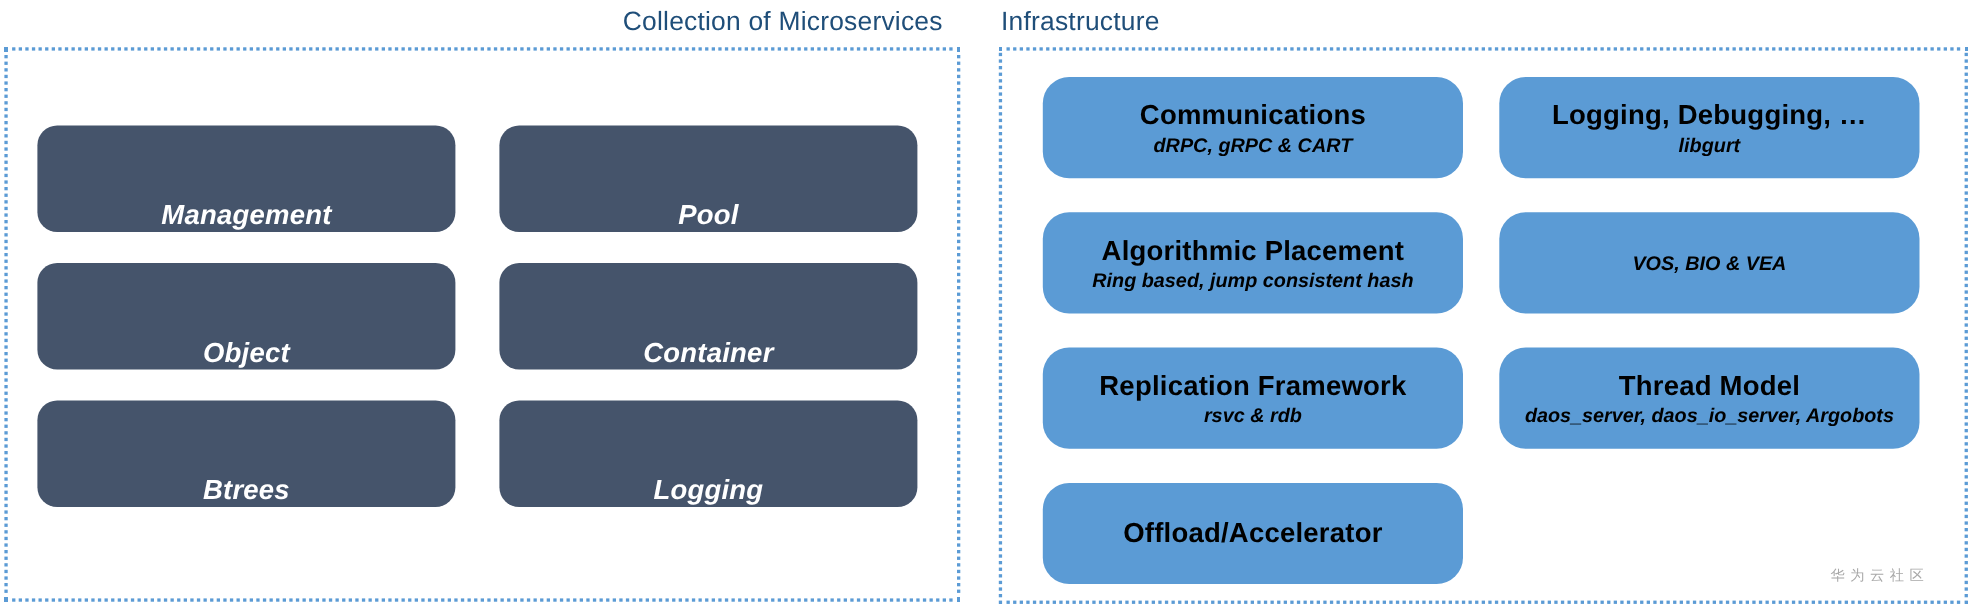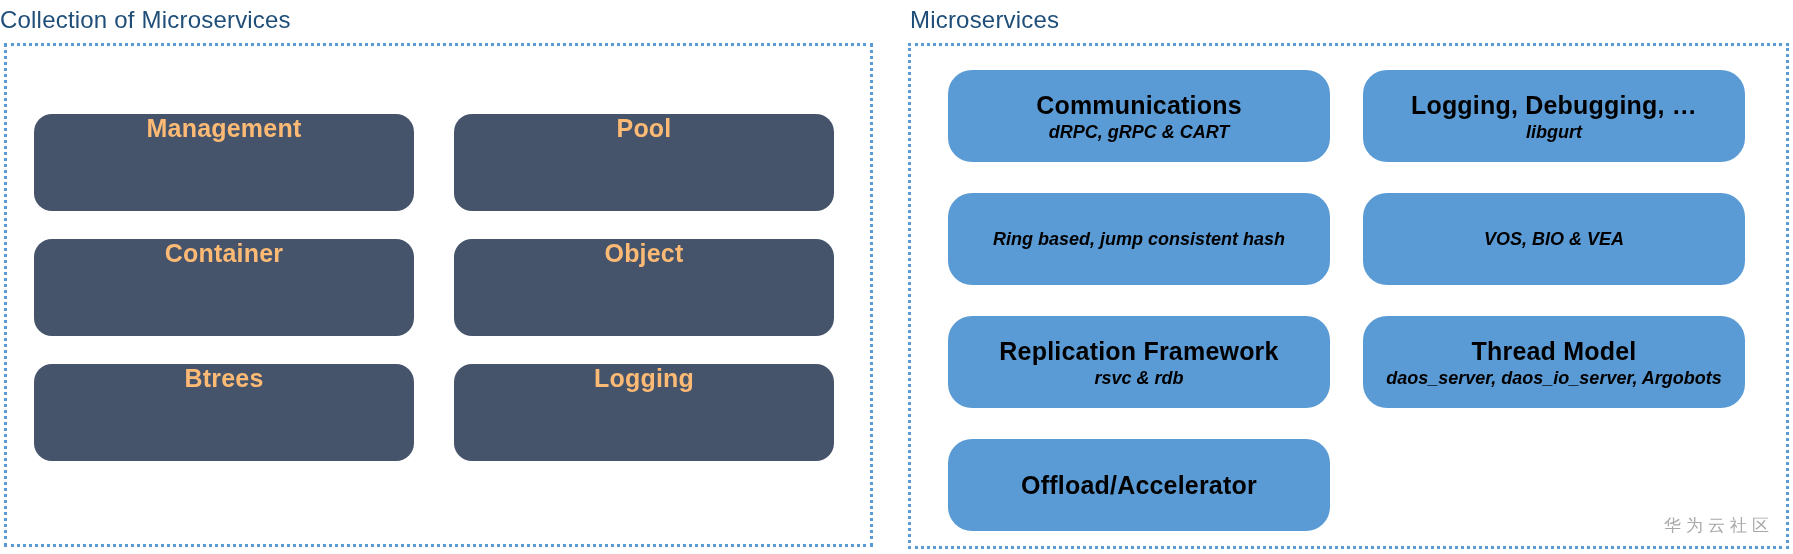--- a/index.html
+++ b/index.html
@@ -11,42 +11,43 @@
   }
   .stage { position: absolute; inset: 0; width: 1793px; height: 554px; background: #ffffff; }
 
   
   .panel-title {
     position: absolute; top: 6px;
     font-size: 24px; font-weight: 500;
     color: #1F4E79; letter-spacing: 0.2px;
     white-space: nowrap;
   }
-  .panel-title.left { left: 0; width: 857px; }
+  .panel-title.left { left: 0; width: 857px; text-align: right; }
   .panel-title.right { left: 910px; text-align: left; }
 
   
   .panel { position: absolute; border: 3px dotted #5B9BD5; background: transparent; }
   .panel-left  { left: 4px;   top: 43px; width: 869px; height: 504px; }
   .panel-right { left: 908px; top: 43px; width: 881px; height: 506px; }
 
   
   .grid { position: absolute; display: grid; }
   .grid-left {
     left: 27px; top: 68px;
     grid-template-columns: 380px 380px;
     grid-auto-rows: 97px;
     column-gap: 40px; row-gap: 28px;
   }
   .mbox {
     background: #45546B;
     border-radius: 18px;
-    display: flex; align-items: flex-start; justify-content: center;
-    color: #fdba74; font-size: 25px; font-weight: 600;
+    display: flex; align-items: flex-end; justify-content: center;
+    color: #ffffff; font-size: 25px; font-weight: 600;
     letter-spacing: 0.2px;
+    font-style: italic;
   }
 
   
   .grid-right {
     left: 37px; top: 24px;
     grid-template-columns: 382px 382px;
     grid-auto-rows: 92px;
     column-gap: 33px; row-gap: 31px;
   }
   .ibox {
@@ -63,46 +64,46 @@
   }
   .ibox-sub {
     font-size: 18px; font-weight: 700; font-style: italic;
     line-height: 22px; white-space: nowrap;
   }
   .ibox-sub:empty { display: none; }
 
   
   .watermark {
     position: absolute; left: 1664px; top: 514px;
-    font-size: 17px; color: #A8A8A8;
+    font-size: 13px; color: #A8A8A8;
     letter-spacing: 5px; white-space: nowrap;
   }
 </style>
 </head>
 <body>
 
 <div class="stage">
 
   <div class="panel-title left">Collection of Microservices</div>
 
-  <div class="panel-title right">Microservices</div>
+  <div class="panel-title right">Infrastructure</div>
 
   <div class="panel panel-left">
     <div class="grid grid-left">
       <div class="mbox">
         <span>Management</span>
       </div>
       <div class="mbox">
         <span>Pool</span>
       </div>
       <div class="mbox">
-        <span>Container</span>
+        <span>Object</span>
       </div>
       <div class="mbox">
-        <span>Object</span>
+        <span>Container</span>
       </div>
       <div class="mbox">
         <span>Btrees</span>
       </div>
       <div class="mbox">
         <span>Logging</span>
       </div>
     </div>
   </div>
 
@@ -110,20 +111,21 @@
     <div class="grid grid-right">
       <div class="ibox">
         <div class="ibox-label">Communications</div>
         <div class="ibox-sub">dRPC, gRPC &amp; CART</div>
       </div>
       <div class="ibox">
         <div class="ibox-label">Logging, Debugging, …</div>
         <div class="ibox-sub">libgurt</div>
       </div>
       <div class="ibox">
+        <div class="ibox-label">Algorithmic Placement</div>
         <div class="ibox-sub">Ring based, jump consistent hash</div>
       </div>
       <div class="ibox">
         <div class="ibox-sub">VOS, BIO &amp; VEA</div>
       </div>
       <div class="ibox">
         <div class="ibox-label">Replication Framework</div>
         <div class="ibox-sub">rsvc &amp; rdb</div>
       </div>
       <div class="ibox">

